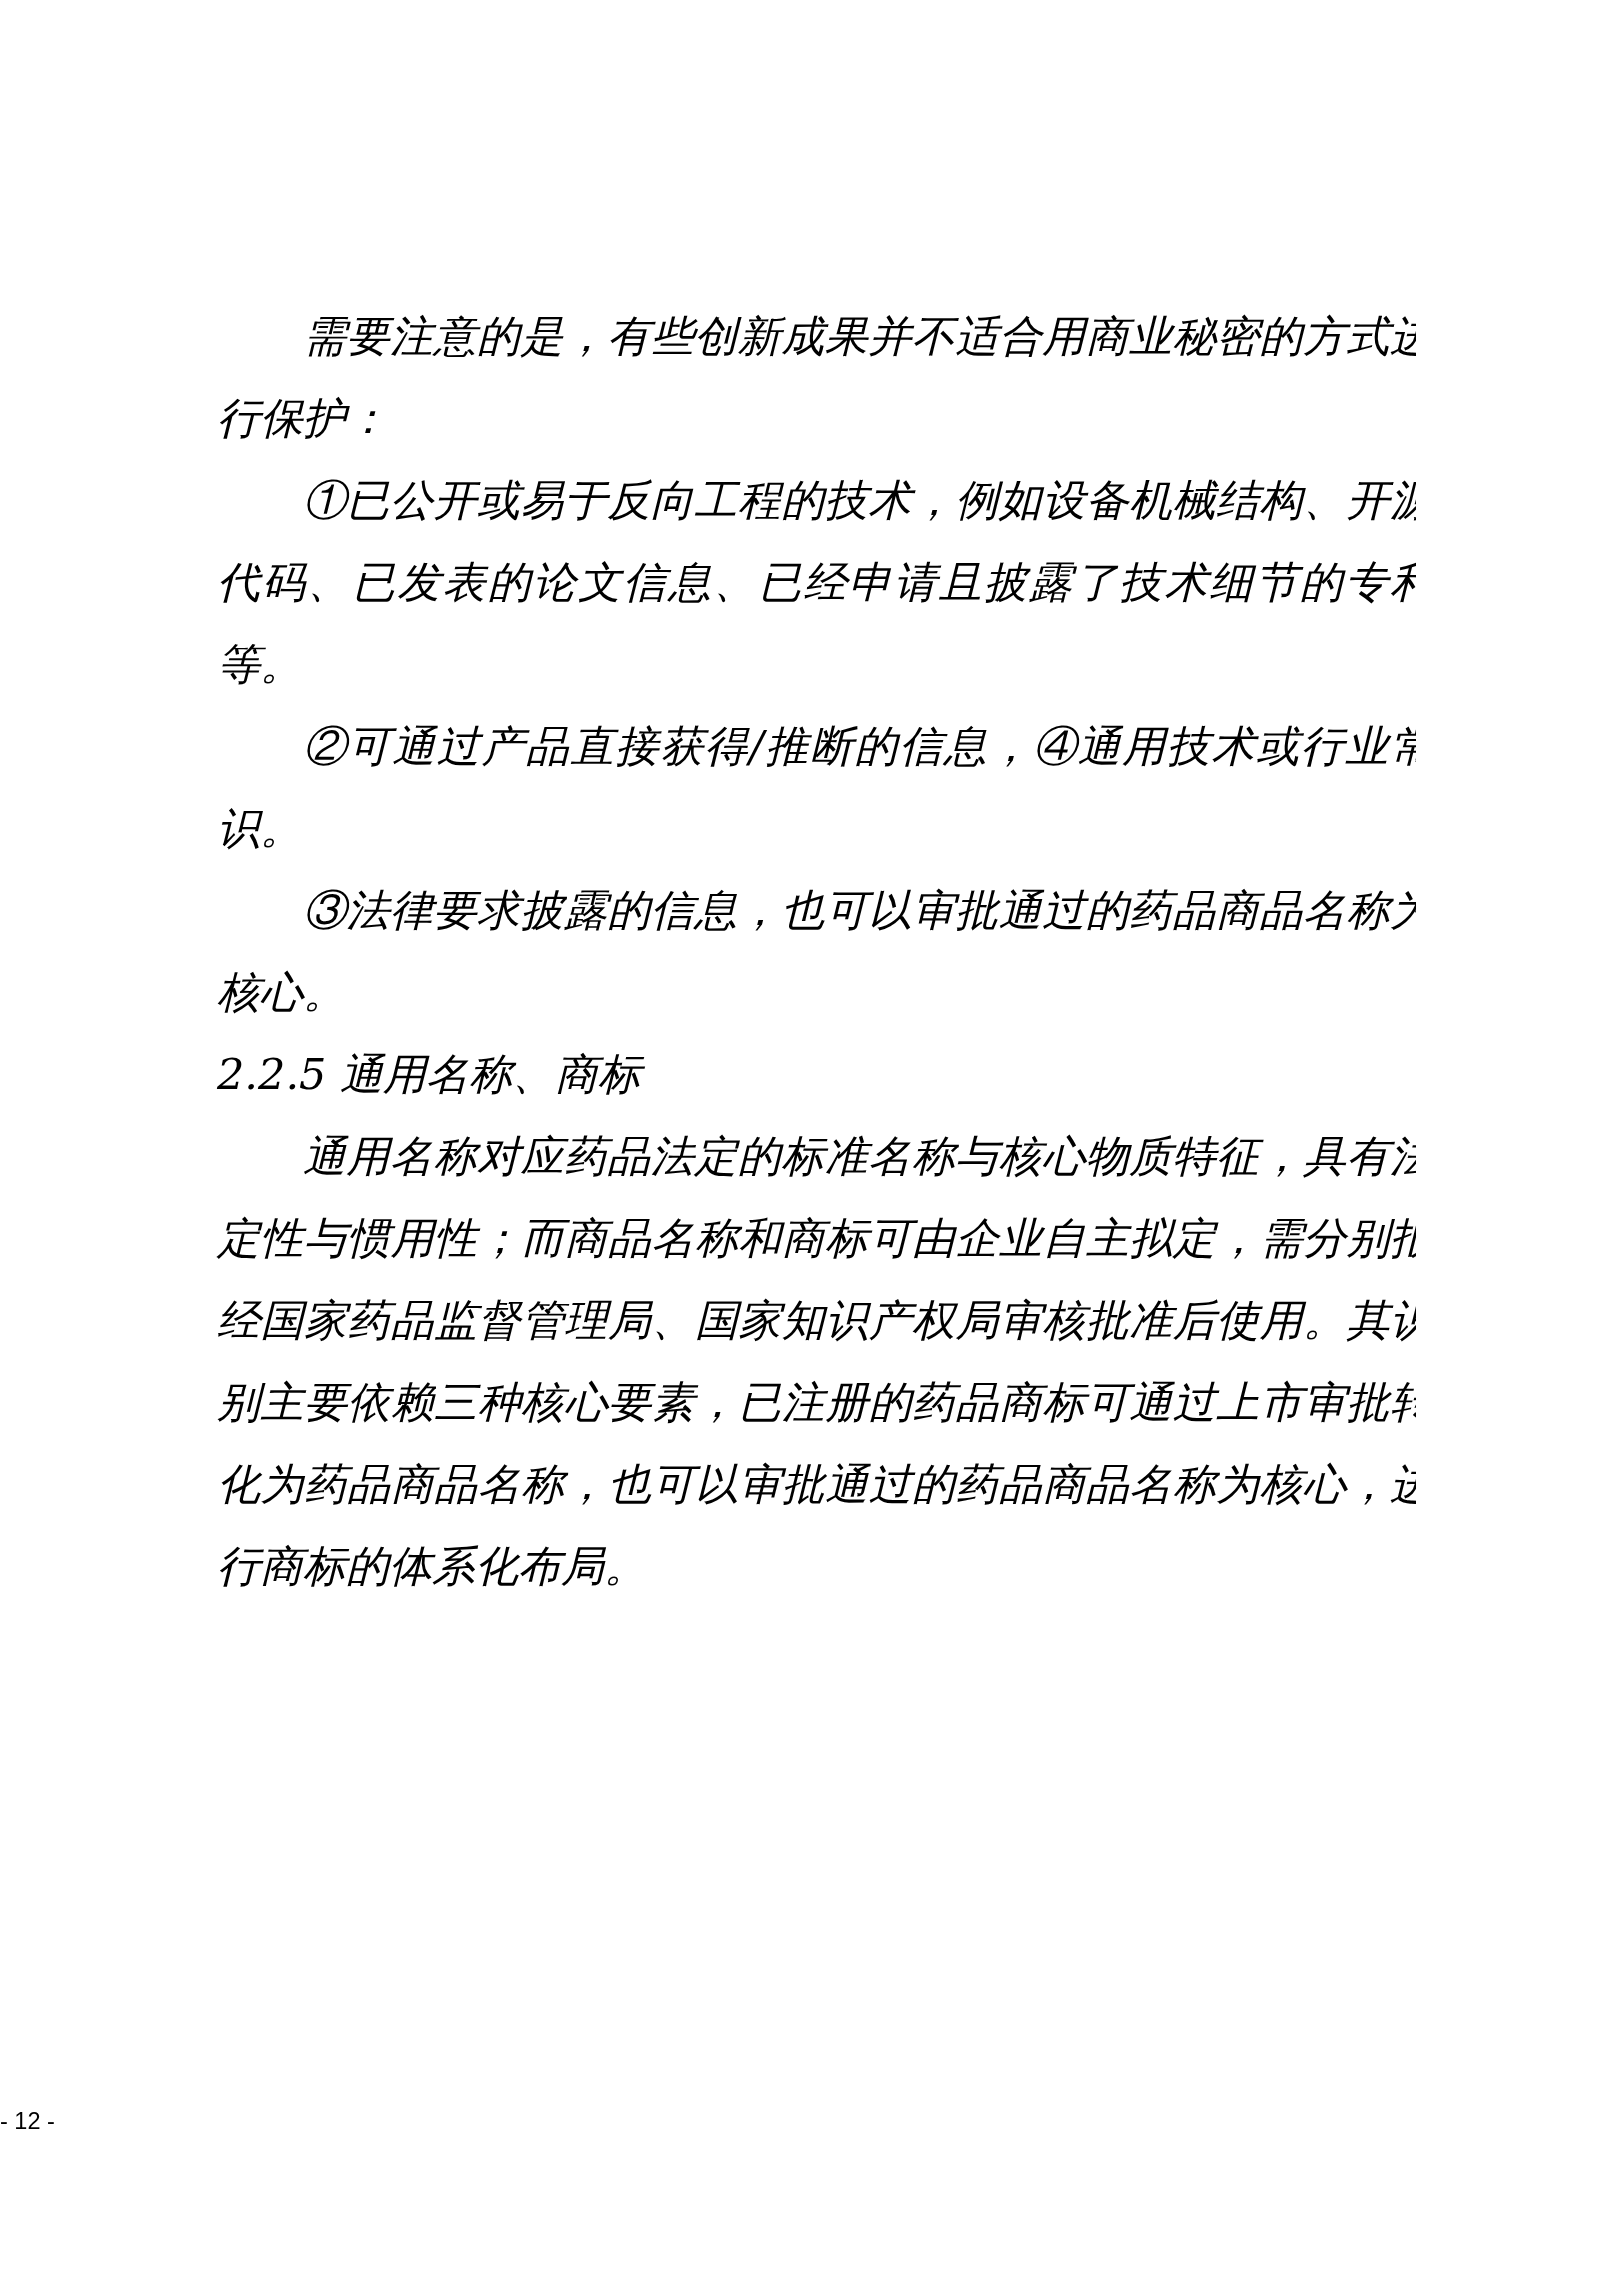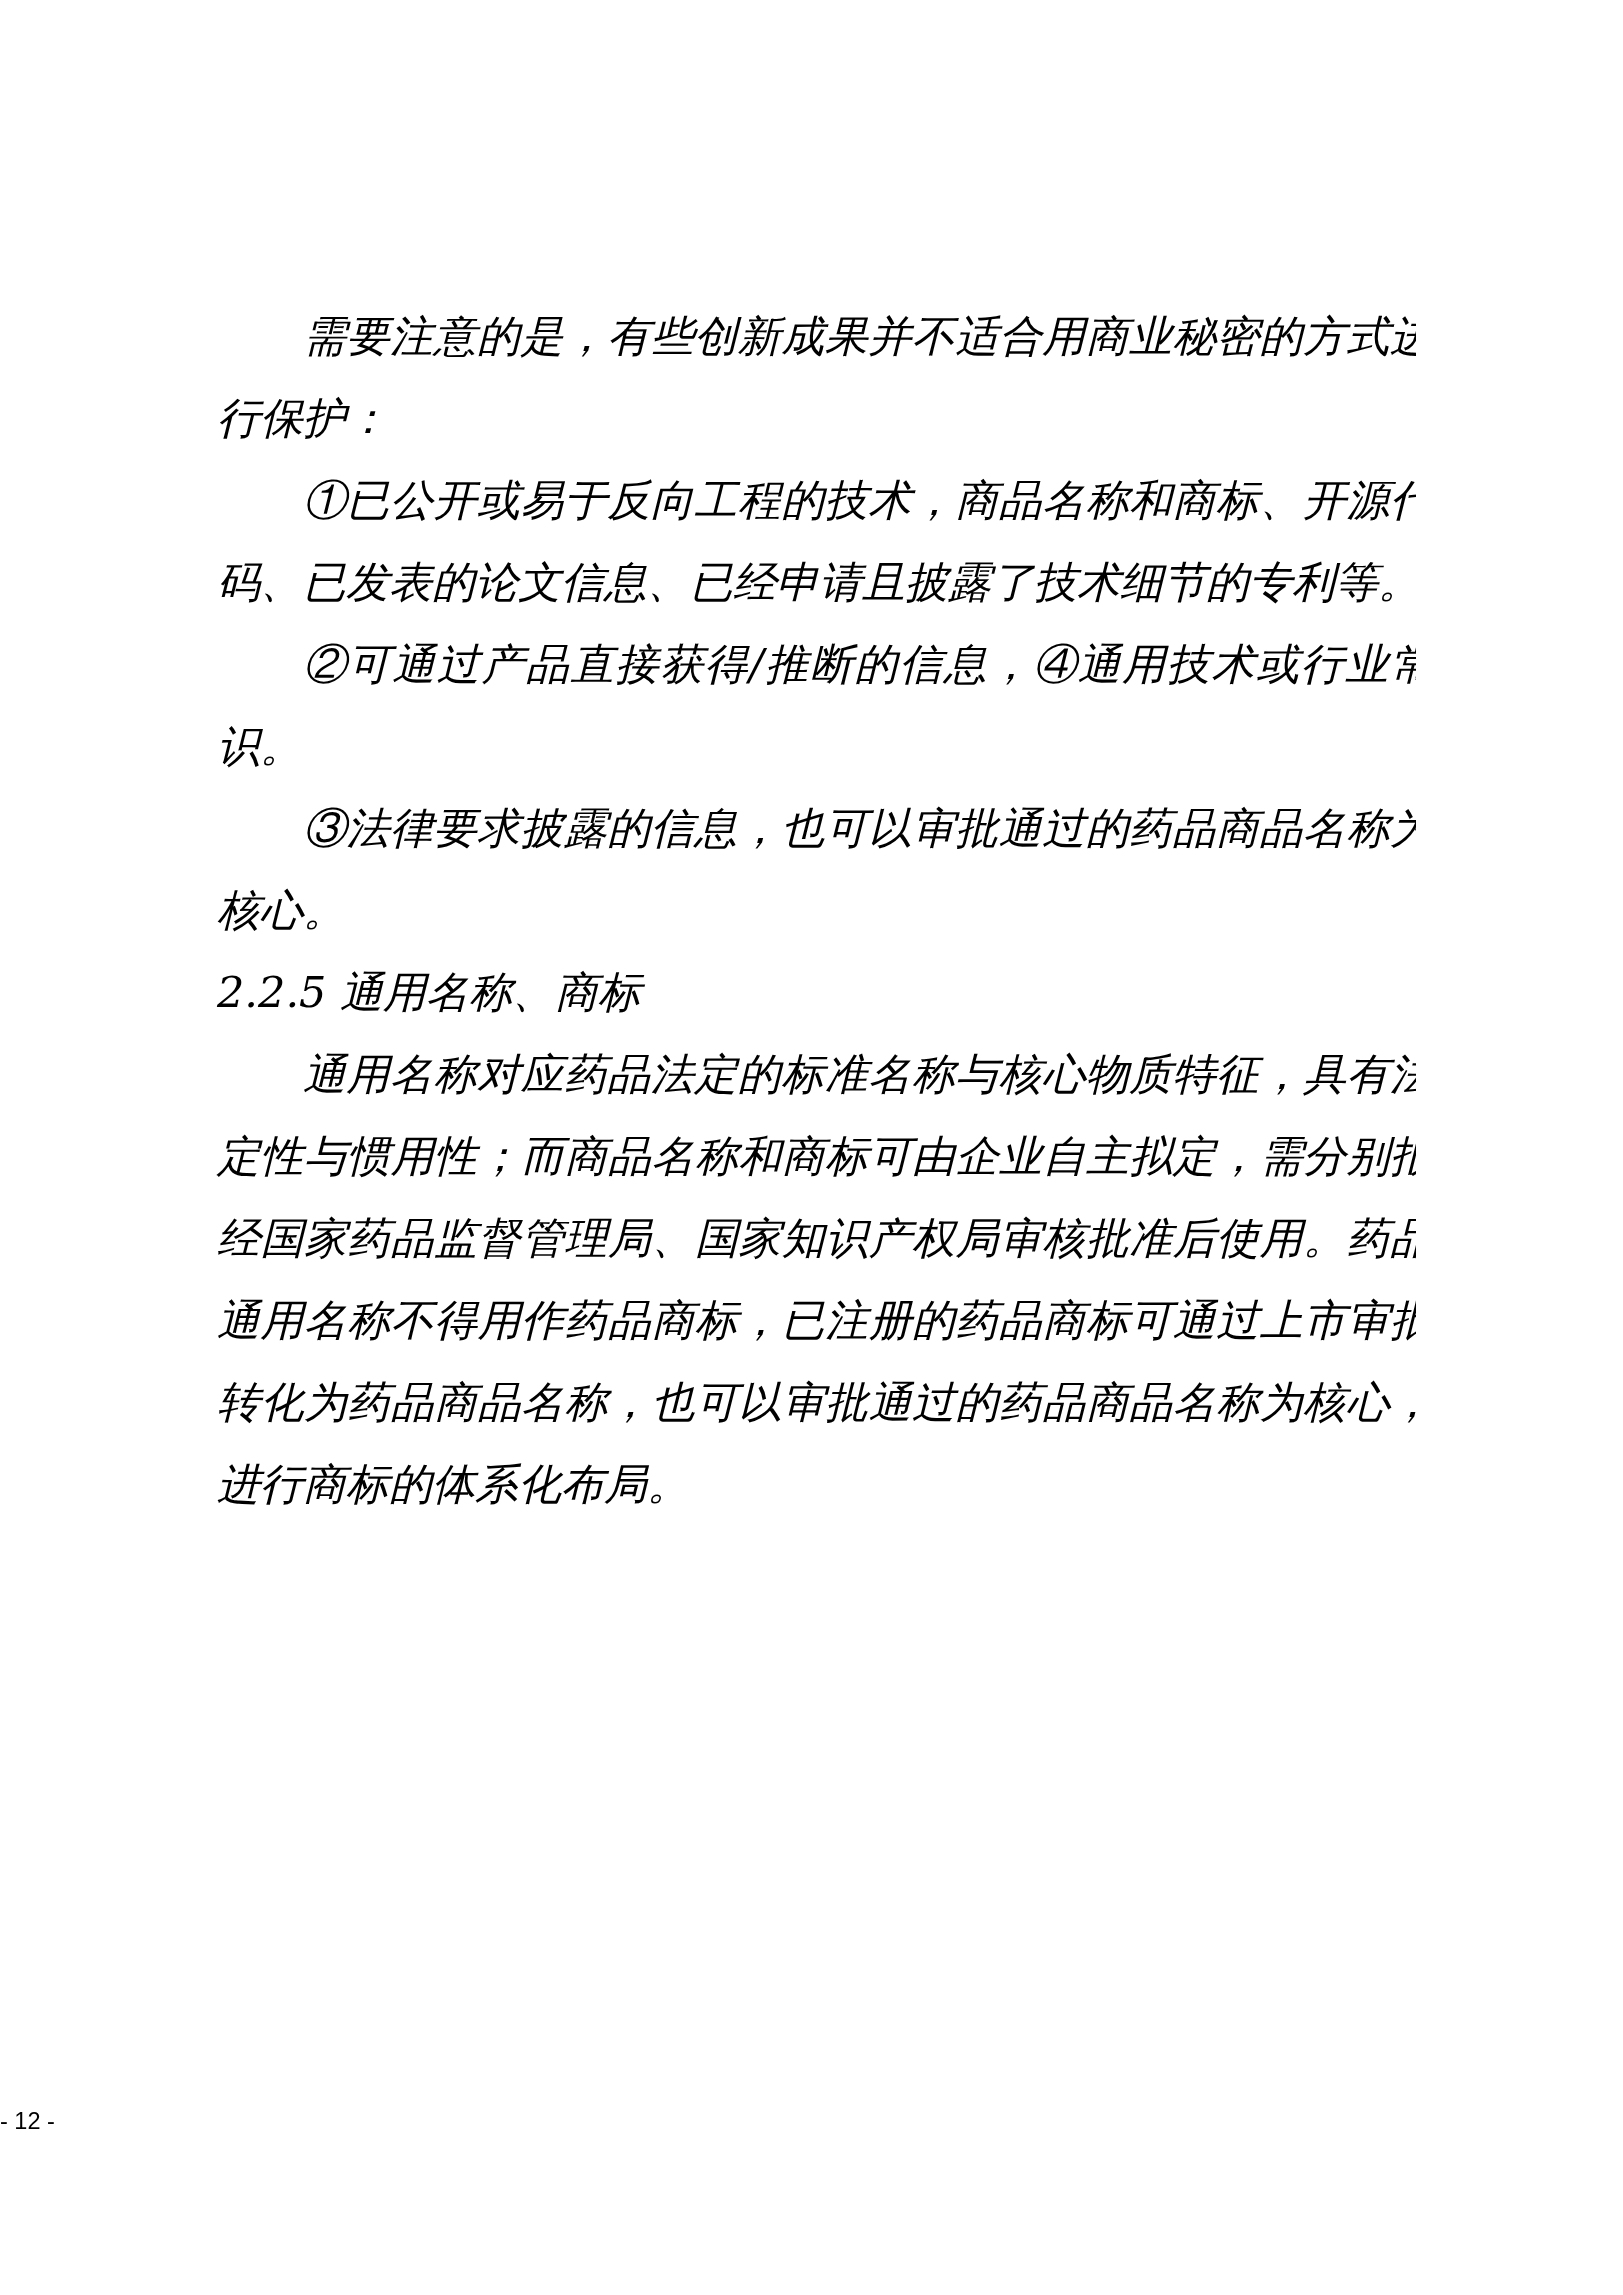--- a/index.html
+++ b/index.html
@@ -49,25 +49,25 @@
     line-height: 28px;
   }
 </style>
 </head>
 <body>
 
 <div class="page">
 
   <div class="content">
     <p>需要注意的是，有些创新成果并不适合用商业秘密的方式进行保护：</p>
-    <p>①已公开或易于反向工程的技术，商品名称和商标、开源代码、已发表的论文信息、已经申请且披露了技术细节的专利等。</p>
+    <p>①已公开或易于反向工程的技术，例如设备机械结构、开源代码、已发表的论文信息、已经申请且披露了技术细节的专利等。</p>
     <p>②可通过产品直接获得/推断的信息，④通用技术或行业常识。</p>
     <p>③法律要求披露的信息，也可以审批通过的药品商品名称为核心。</p>
     <p class="section-heading">2.2.5 通用名称、商标</p>
-    <p>通用名称对应药品法定的标准名称与核心物质特征，具有法定性与惯用性；而商品名称和商标可由企业自主拟定，需分别报经国家药品监督管理局、国家知识产权局审核批准后使用。药品通用名称不得用作药品商标，已注册的药品商标可通过上市审批转化为药品商品名称，也可以审批通过的药品商品名称为核心，进行商标的体系化布局。</p>
+    <p>通用名称对应药品法定的标准名称与核心物质特征，具有法定性与惯用性；而商品名称和商标可由企业自主拟定，需分别报经国家药品监督管理局、国家知识产权局审核批准后使用。其识别主要依赖三种核心要素，已注册的药品商标可通过上市审批转化为药品商品名称，也可以审批通过的药品商品名称为核心，进行商标的体系化布局。</p>
   </div>
 
   <div class="footer">
     <span>- 12 -</span>
   </div>
 
 </div>
 
 
 </body></html>

